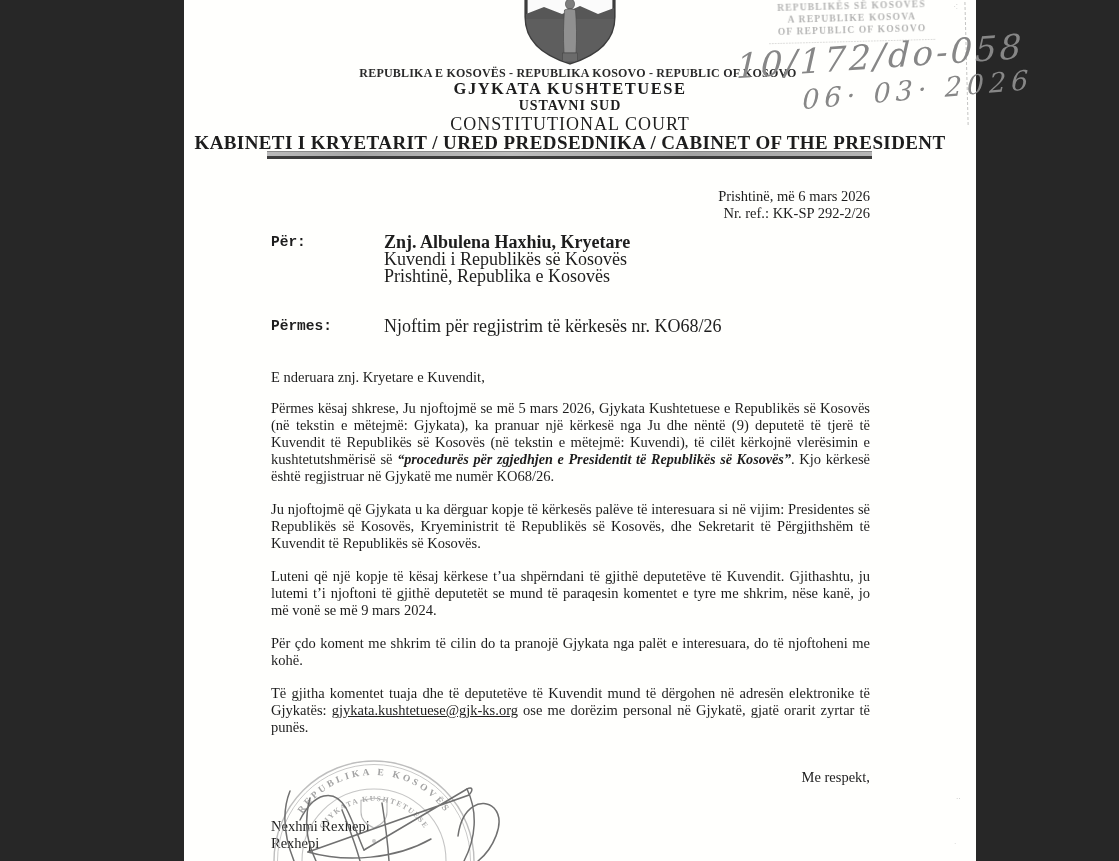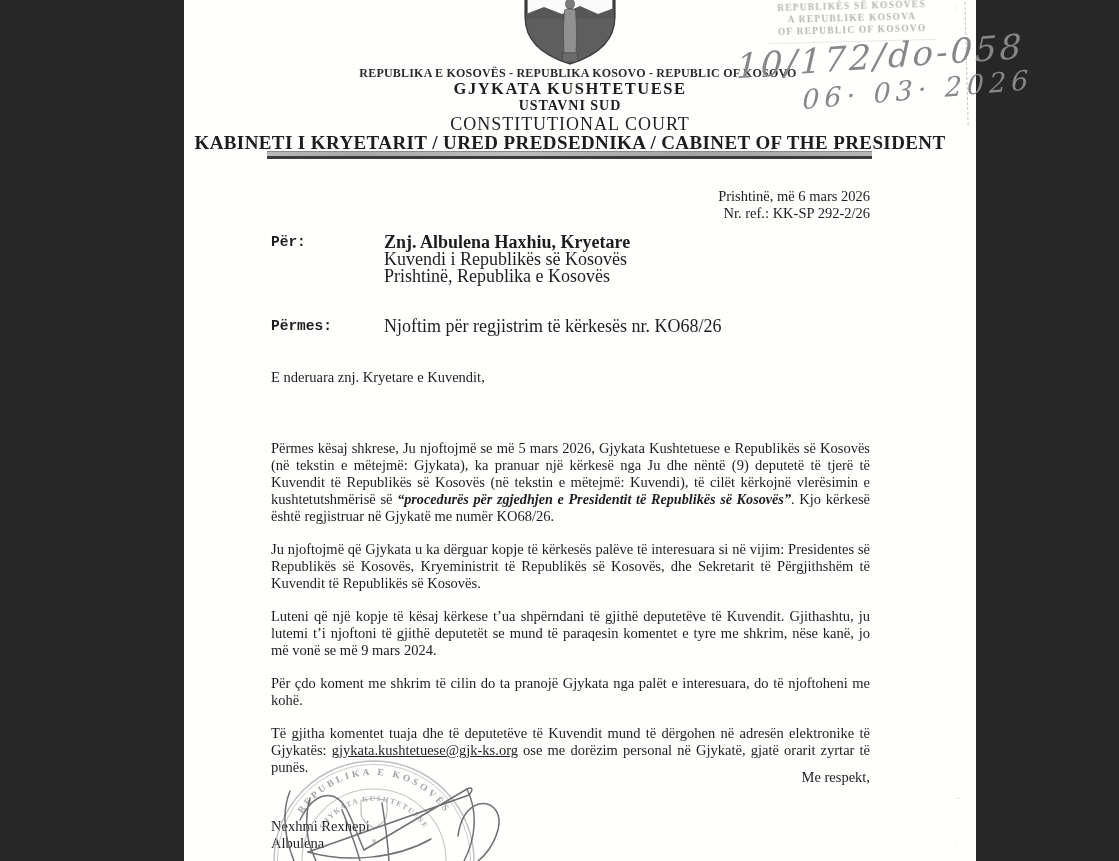--- a/index.html
+++ b/index.html
@@ -25,21 +25,21 @@
   .rx3{position:absolute;top:25px;font-size:9.5px;}
   .rx4{position:absolute;top:38px;font-size:7px;letter-spacing:.5px;}
   .hand{position:absolute;color:#878787;font-style:italic;font-family:"DejaVu Serif",serif;white-space:nowrap;}
   .hand-num{left:552px;top:36px;font-size:34px;letter-spacing:3px;transform:rotate(-4deg) skewX(-6deg);}
   .hand-date{left:618px;top:74px;font-size:27px;letter-spacing:5px;transform:rotate(-5deg) skewX(-6deg);}
   .speck{position:absolute;color:#bdbdbd;font-size:7px;}
 
   
   .block{position:absolute;left:87px;width:599px;font-size:14.5px;line-height:17px;}
   .right{text-align:right;}
-  .para{text-align:justify;margin-top:40px;}
+  .para{text-align:justify;}
   .bold{font-weight:bold;}
   .ital{font-style:italic;font-weight:bold;font-size:14.2px;}
   .label{position:absolute;left:87px;font-weight:bold;font-size:14.5px;font-family:Liberation Mono, monospace;}
   .val{position:absolute;left:200px;font-size:18px;line-height:17px;width:502px;}
   .email{text-decoration:underline;}
 
   
   .sig-svg{position:absolute;left:40px;top:746px;width:420px;height:115px;pointer-events:none;}
 </style>
 </head>
@@ -106,21 +106,21 @@
     <div class="block para" style="top:501px;">Ju njoftojmë që Gjykata u ka dërguar kopje të kërkesës palëve të interesuara si në vijim: Presidentes së Republikës së Kosovës, Kryeministrit të Republikës së Kosovës, dhe Sekretarit të Përgjithshëm të Kuvendit të Republikës së Kosovës.</div>
 
     <div class="block para" style="top:568px;">Luteni që një kopje të kësaj kërkese t’ua shpërndani të gjithë deputetëve të Kuvendit. Gjithashtu, ju lutemi t’i njoftoni të gjithë deputetët se mund të paraqesin komentet e tyre me shkrim, nëse kanë, jo më vonë se më 9 mars 2024.</div>
 
     <div class="block para" style="top:635px;">Për çdo koment me shkrim të cilin do ta pranojë Gjykata nga palët e interesuara, do të njoftoheni me kohë.</div>
 
     <div class="block para" style="top:685px;"><span>Të gjitha komentet tuaja dhe të deputetëve të Kuvendit mund të dërgohen në adresën elektronike të Gjykatës: </span><span class="email">gjykata.kushtetuese@gjk-ks.org</span><span> ose me dorëzim personal në Gjykatë, gjatë orarit zyrtar të punës.</span></div>
 
     <div class="block" style="top:769px;text-align:right;">Me respekt,</div>
     <div class="block" style="top:818px;">Nexhmi Rexhepi</div>
-    <div class="block" style="top:835px;">Albulena</div>
+    <div class="block" style="top:835px;">Rexhepi</div>
 
     <svg class="sig-svg" viewBox="0 0 420 115">
       <defs>
         <path id="arcOuter" d="M 64,115 A 86,86 0 0 1 236,115" fill="none"></path>
         <path id="arcInner" d="M 90,115 A 60,60 0 0 1 210,115" fill="none"></path>
       </defs>
 
       <g>
         <circle cx="150" cy="115" r="100" fill="none" stroke="#b3b3b3" stroke-width="1.4" opacity=".85"></circle>
         <circle cx="150" cy="115" r="96.5" fill="none" stroke="#bcbcbc" stroke-width="1" opacity=".8"></circle>

